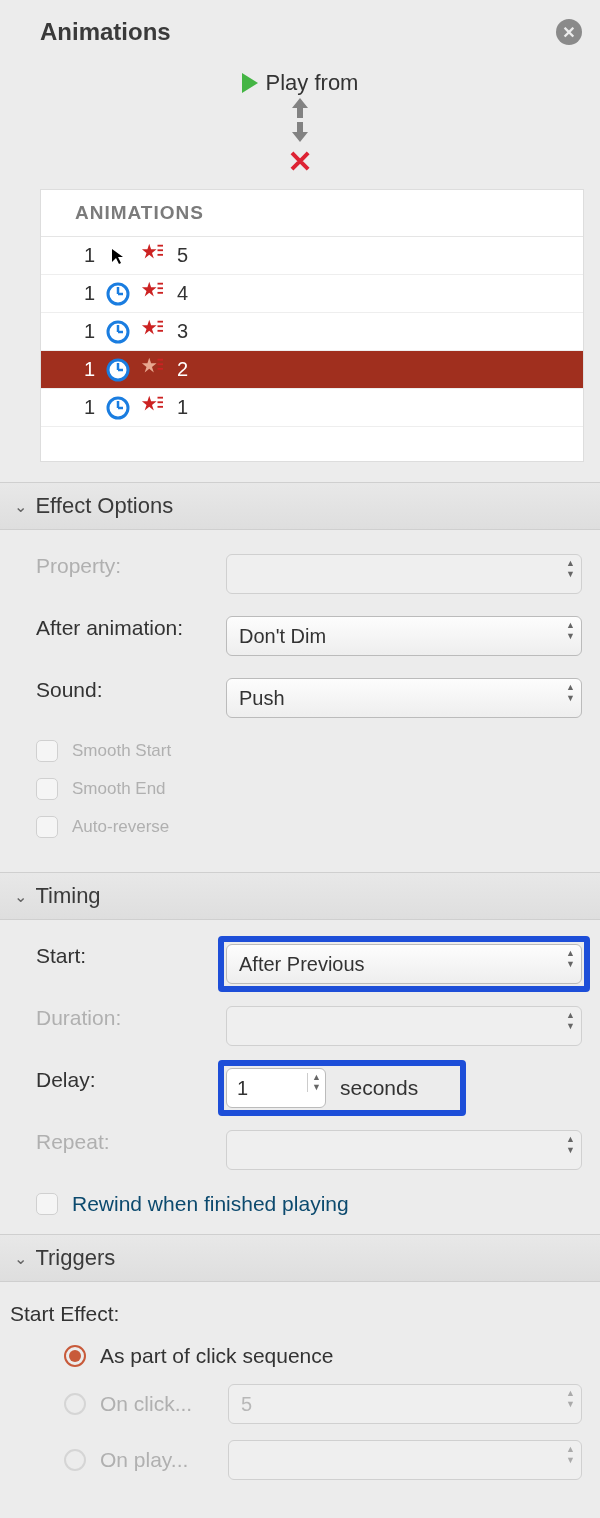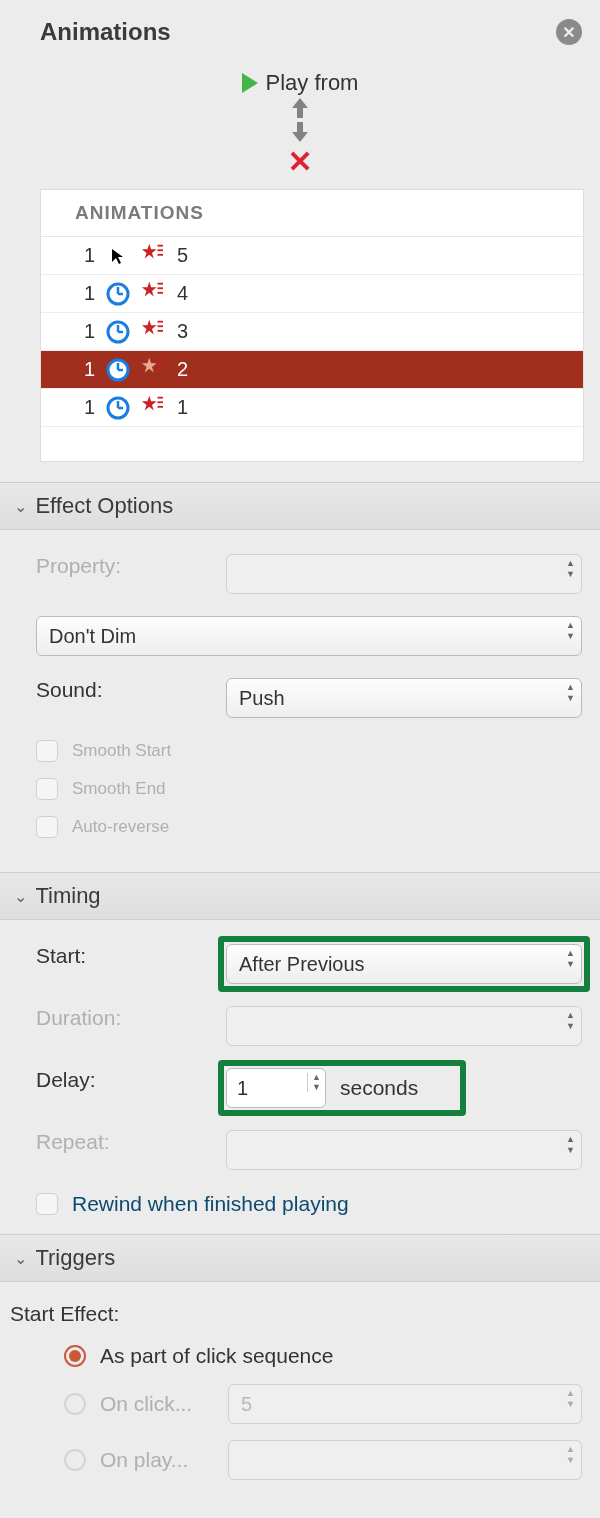--- a/index.html
+++ b/index.html
@@ -35,21 +35,21 @@
 .form-body { padding: 24px 18px 18px 36px; }
 .form-row { display:flex; align-items:flex-start; margin-bottom:22px; min-height:40px; }
 .form-row .label { width:190px; font-size:21px; color:#333; }
 .form-row .label.disabled { color:#b0b0b0; }
 .dropdown { flex:1; height:40px; background:linear-gradient(#fdfdfd,#eee); border:1px solid #bbb; border-radius:6px; display:flex; align-items:center; padding:0 12px; font-size:20px; position:relative; }
 .dropdown.disabled { background:#efefef; border-color:#d0d0d0; color:#b8b8b8; }
 .dropdown .stepper { position:absolute; right:6px; top:4px; display:flex; flex-direction:column; gap:2px; font-size:9px; color:#666; line-height:1;}
 .checkbox-row { display:flex; align-items:center; gap:14px; margin-bottom:16px; font-size:17px; color:#b0b0b0; }
 .checkbox { width:22px; height:22px; border:1px solid #d0d0d0; border-radius:5px; background:#f5f5f5; }
 
-.highlight { border:6px solid #15803d; border-radius:4px; padding:2px; margin:-8px; }
+.highlight { border:6px solid #1d4ed8; border-radius:4px; padding:2px; margin:-8px; }
 .delay-wrap { display:flex; align-items:center; gap:14px; flex:1; }
 .num-input { width:100px; height:40px; border:1px solid #bbb; border-radius:6px; display:flex; align-items:center; padding:0 10px; font-size:20px; background:#fff; position:relative;}
 .num-input .stepper { position:absolute; right:4px; top:4px; display:flex; flex-direction:column; gap:1px; font-size:9px; color:#666; line-height:1; border-left:1px solid #ccc; padding-left:4px;}
 
 .radio-section { padding: 20px 18px 0 10px; }
 .start-effect-label { font-size:21px; margin-bottom:18px; }
 .radio-row { display:flex; align-items:center; gap:14px; margin-bottom:16px; padding-left:54px; font-size:21px; }
 .radio { width:22px; height:22px; border:2px solid #bbb; border-radius:50%; display:flex; align-items:center; justify-content:center; }
 .radio.checked { border:2px solid #c85a3a; }
 .radio.checked::after { content:''; width:12px; height:12px; background:#c85a3a; border-radius:50%; }
@@ -201,20 +201,21 @@
     <div class="form-row">
       <div class="label disabled">Property:</div>
       <div class="dropdown disabled">
           <span class="stepper">
             <span>▲</span>
             <span>▼</span>
           </span>
         </div>
     </div>
     <div class="form-row">
+      <div class="label">After animation:</div>
       <div class="dropdown">
           <span>Don't Dim</span>
           <span class="stepper">
             <span>▲</span>
             <span>▼</span>
           </span>
         </div>
     </div>
     <div class="form-row">
       <div class="label">Sound:</div>

